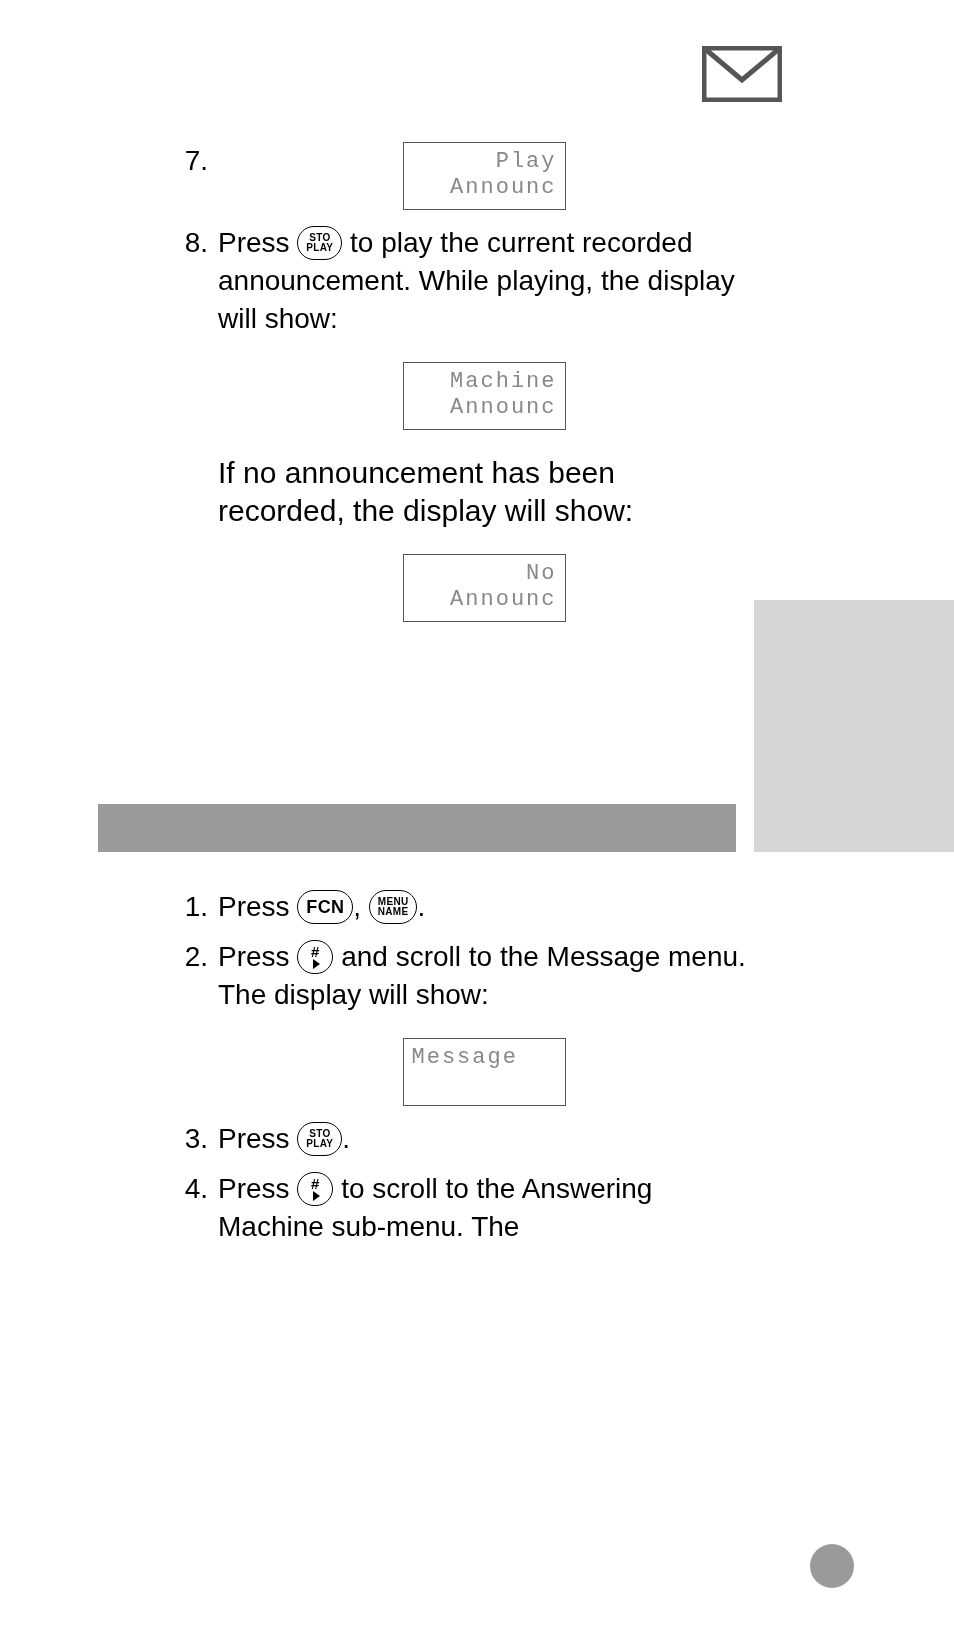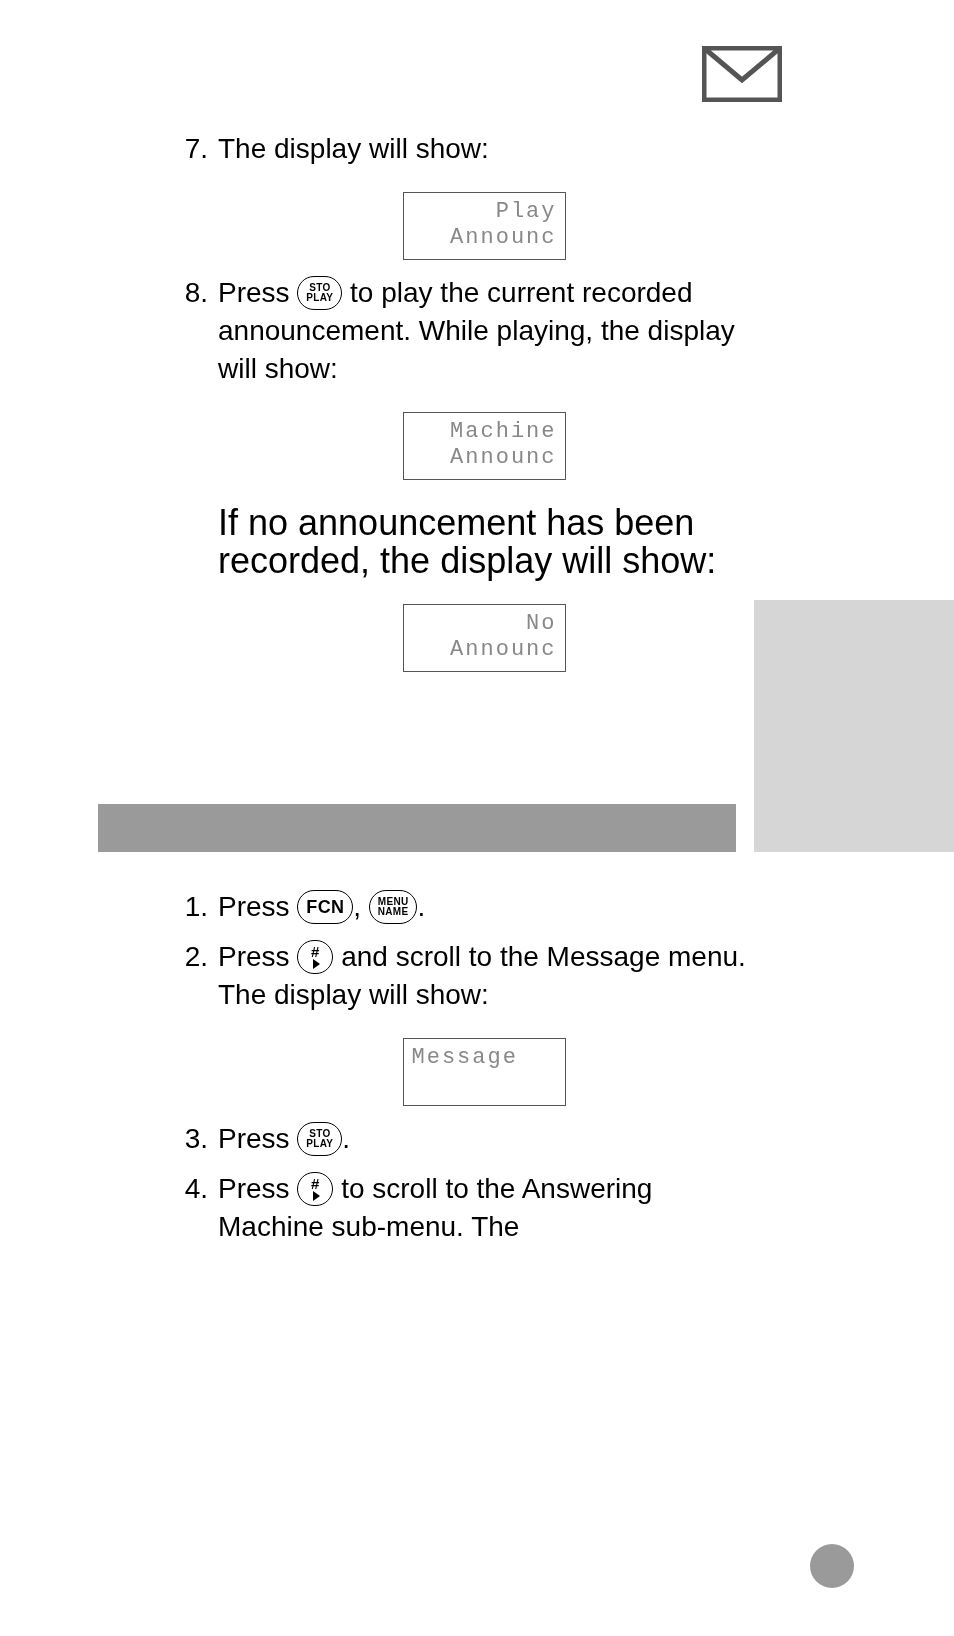--- a/index.html
+++ b/index.html
@@ -43,21 +43,21 @@
     left: 0;
     top: 0;
     width: 40px;
     text-align: right;
   }
   .li .txt {
     display: block;
   }
   .continuation {
     padding-left: 50px;
-    font-size: 36px;
+    font-size: 30px;
     line-height: 38px;
     margin-top: 24px;
   }
   .lcd {
     border: 1.5px solid #555;
     width: 145px;
     margin: 24px auto 14px auto;
     padding: 6px 8px 8px 8px;
     text-align: right;
     font-family: "Courier New", monospace;
@@ -151,21 +151,20 @@
   </svg>
 </div>
 
 <div class="side-tab"></div>
 <div class="section-bar"></div>
 
 <div class="content">
   <ul class="ol">
     <li class="li">
       <span class="num">7.</span>
-      <span class="txt">The display will show:</span>
       <div class="lcd">
         <span class="line">Play</span>
         <span class="line">Announc</span>
       </div>
     </li>
     <li class="li">
       <span class="num">8.</span>
       <span class="txt">
         <span>Press </span><span class="key">
             <span class="ktop">STO</span>

